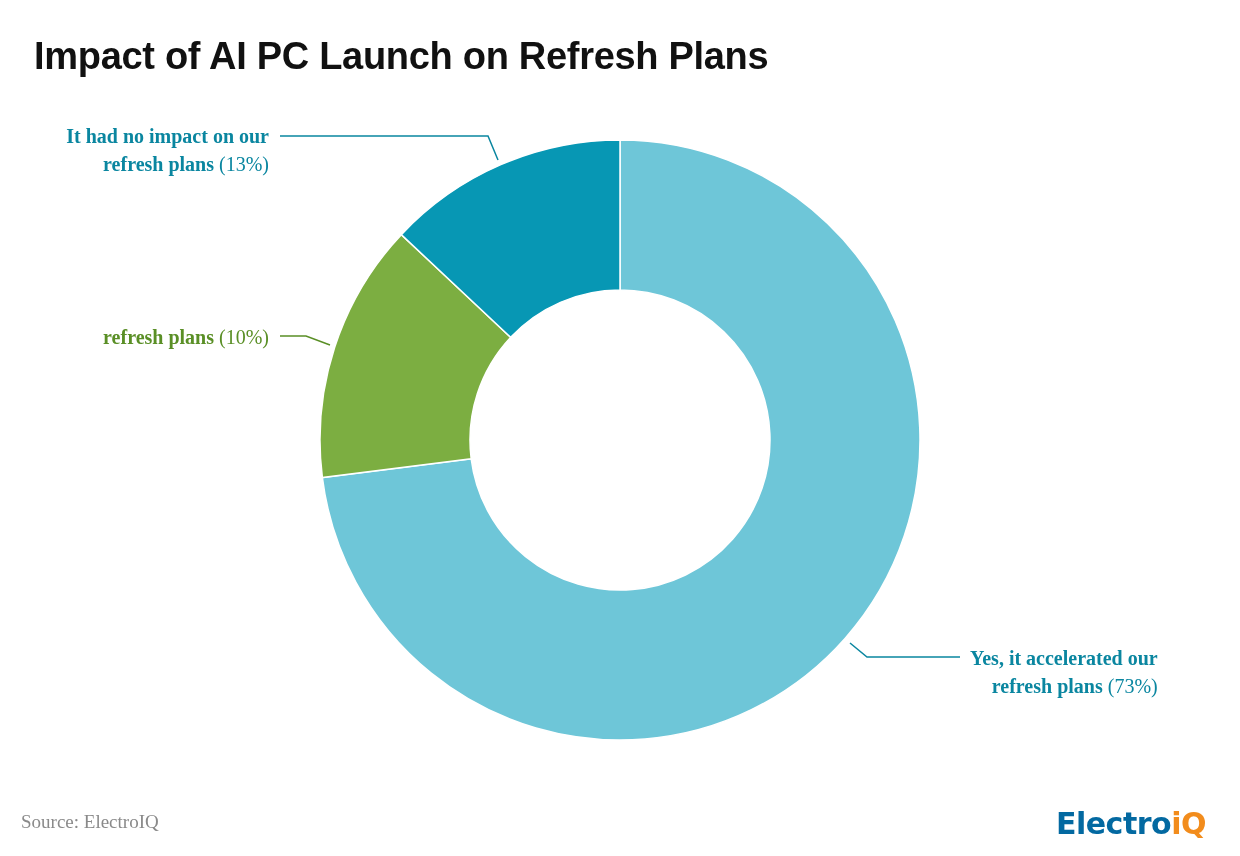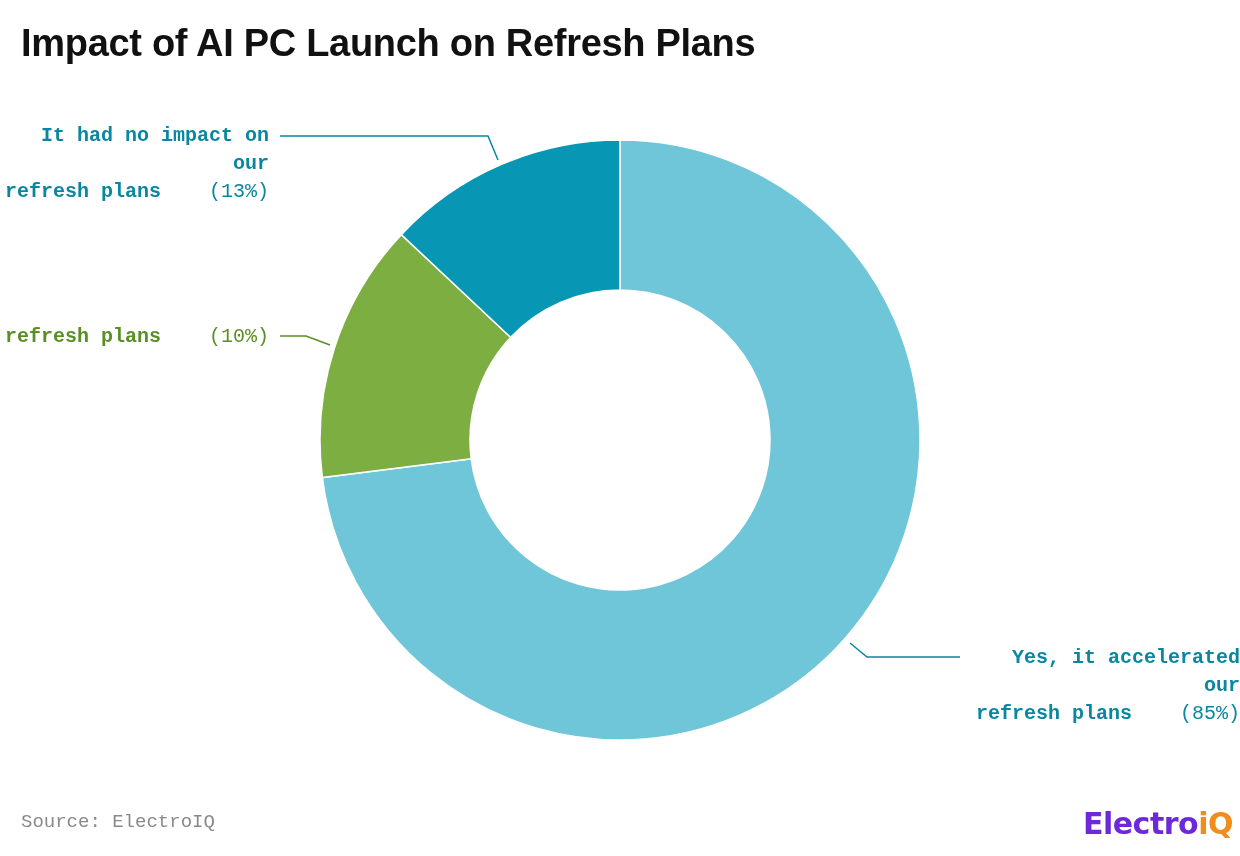--- a/index.html
+++ b/index.html
@@ -1,27 +1,27 @@
 <!DOCTYPE html>
 <html><head>
   <meta charset="utf-8">
   <style>
     html, body { margin: 0; padding: 0; background: #ffffff; }
     body { width: 1240px; height: 856px; position: relative; overflow: hidden;
            font-family: "Liberation Sans", sans-serif; }
-    .title { position: absolute; left: 21px; top: 22px; margin: 0;
+    .title { position: absolute; left: 21px; top: 22px; margin: 13px;
              font-size: 38px; font-weight: bold; color: #111111; letter-spacing: -0.3px;
              font-family: "Liberation Sans", sans-serif; }
     svg.chart { position: absolute; left: 0; top: 0; }
     .label { position: absolute; font-size: 20px; line-height: 28px; font-weight: bold;
-             font-family: Liberation Mono, monospace; }
-    .label .pct { font-weight: normal; margin-left: 36px; }
+             font-family: Liberation Serif, serif; }
+    .label .pct { font-weight: normal; }
     .label.right-align { text-align: right; }
     .source { position: absolute; left: 21px; top: 811px; font-size: 19px; color: #8a8a8a;
-              font-family: Liberation Mono, monospace; }
+              font-family: Liberation Serif, serif; }
     .logo { position: absolute; left: 1056px; top: 806px; font-size: 30px; font-weight: bold;
             letter-spacing: -0.5px; font-family: "DejaVu Sans", sans-serif; }
     .logo .dark { color: #1d1d2b; }
     .logo .accent { color: #f28c1c; margin-top: 28px; }
   </style>
 </head>
 <body>
 
 <h1 class="title">Impact of AI PC Launch on Refresh Plans</h1>
 
@@ -41,20 +41,20 @@
   <div>It had no impact on our</div>
   <div><span>refresh plans</span>&nbsp;<span class="pct">(13%)</span></div>
 </div>
 
 <div class="label right-align" style="right: 971px; top: 323px; color: rgb(90, 143, 38);">
   <div><span>refresh plans</span>&nbsp;<span class="pct">(10%)</span></div>
 </div>
 
 <div class="label" style="left: 970px; top: 644px; color: rgb(10, 134, 160); text-align: right;">
   <div>Yes, it accelerated our</div>
-  <div><span>refresh plans</span>&nbsp;<span class="pct">(85%)</span></div>
+  <div><span>refresh plans</span>&nbsp;<span class="pct">(73%)</span></div>
 </div>
 
 <div class="source">Source: ElectroIQ</div>
 
 <div class="logo">
-  <span class="dark" style="color: #6d28d9; margin-left: 27px;">Electro</span><span class="accent" style="color: rgb(242, 140, 28);">iQ</span>
+  <span class="dark" style="color: #0369a1;">Electro</span><span class="accent" style="color: rgb(242, 140, 28);">iQ</span>
 </div>
 
 </body></html>

